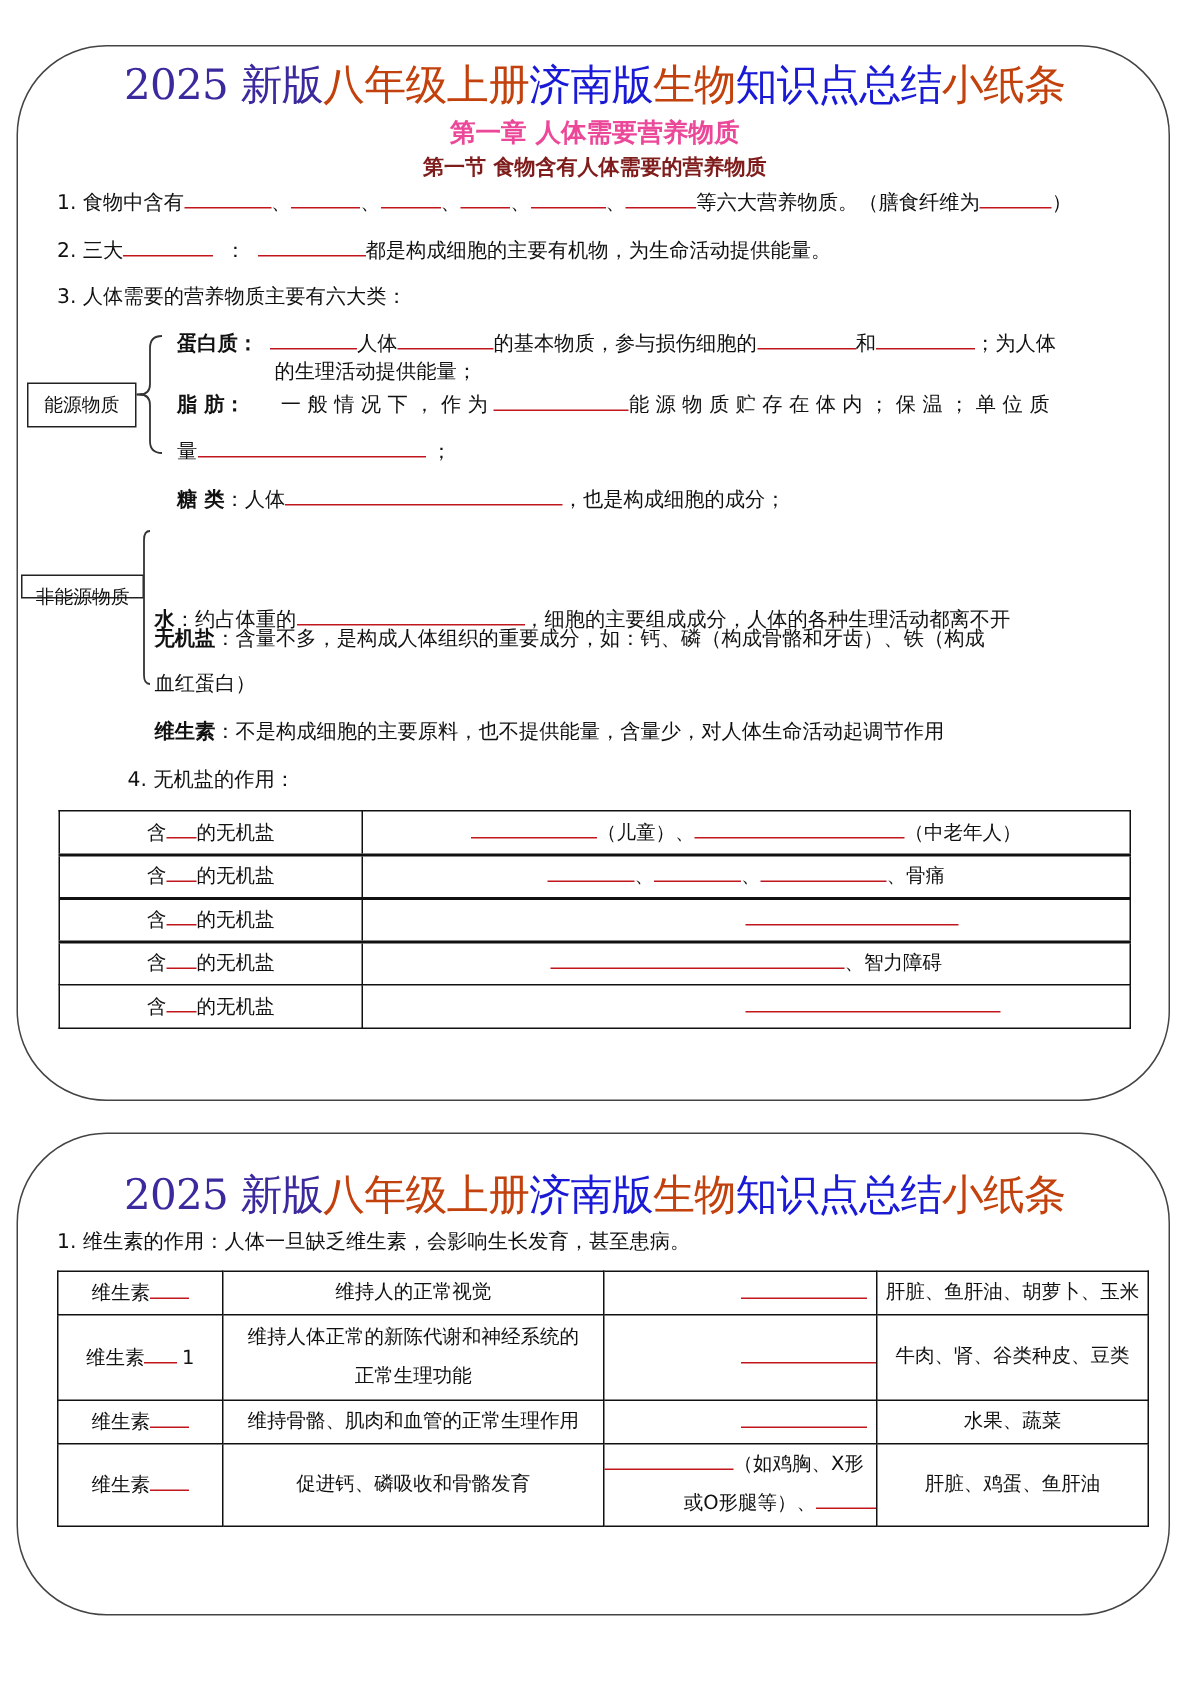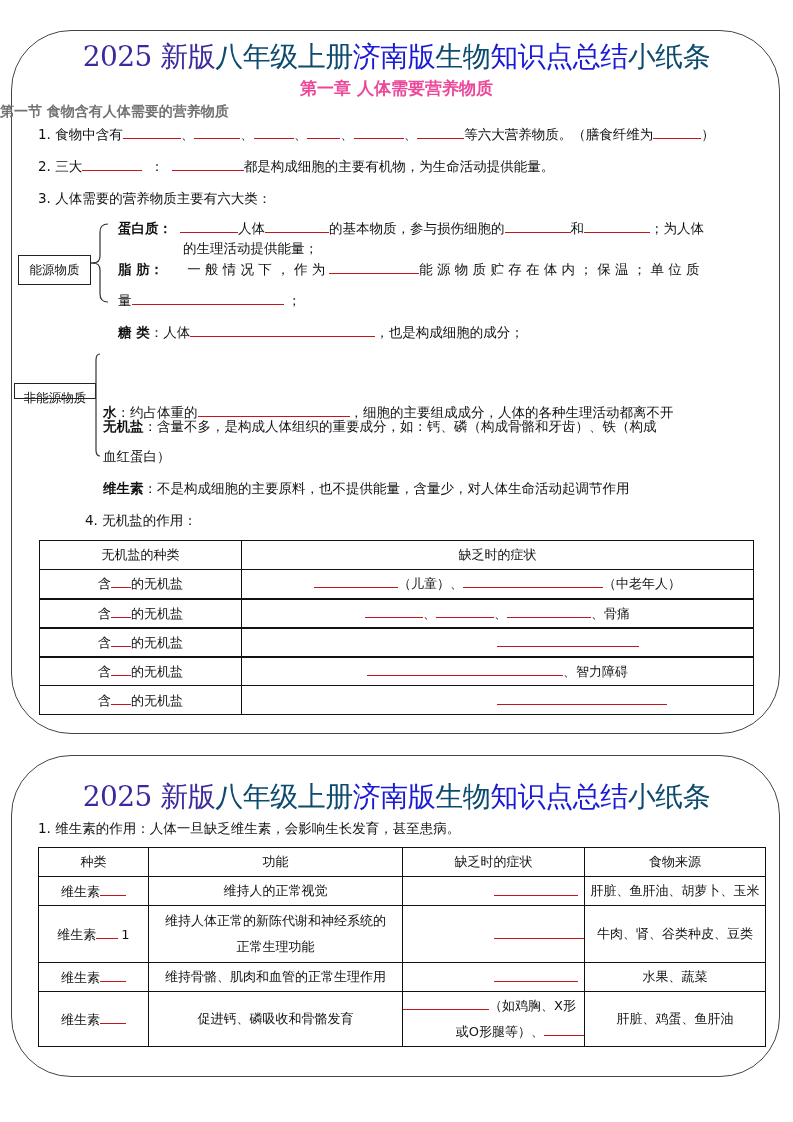--- a/index.html
+++ b/index.html
@@ -19,32 +19,32 @@
     position: absolute;
     left: 0; width: 793px;
     text-align: center;
     font-family: "DejaVu Serif", "Liberation Serif", serif;
     font-size: 28px;
     line-height: 34px;
     white-space: nowrap;
     letter-spacing: -0.5px;
   }
   .t-purple { color: #3a2a9e; }
-  .t-black { color: #0c4a6e; }
+  .t-black { color: #c2410c; }
   .t-blue { color: #1a1ad6; }
 
   .chapter {
     position: absolute; left: 0; width: 793px; top: 77px;
     text-align: center;
     font-family: "DejaVu Serif", "Liberation Serif", serif;
     font-weight: bold; font-size: 17px; color: #ec4899;
   }
   .section {
     position: absolute; left: 0; width: 793px; top: 103px;
-    text-align: left; font-weight: bold; font-size: 14px; color: #737373;
+    text-align: center; font-weight: bold; font-size: 14px; color: #7f1d1d;
   }
 
   .line {
     position: absolute;
     font-size: 13.5px;
     line-height: 20px;
     white-space: nowrap;
     color: #111;
   }
   .blank {
@@ -146,24 +146,20 @@
 </div>
 
 <div class="line" style="left:45px; top:510px;margin-left:40px;">4. 无机盐的作用：</div>
 
 <table class="grid" style="left:39px; top:540px; width:715px;">
   <colgroup>
       <col style="width:202px">
       <col>
     </colgroup>
   <tbody>
-      <tr style="height:29px;">
-    <td>无机盐的种类</td>
-    <td>缺乏时的症状</td>
-  </tr>
   <tr style="height:29px;">
     <td><span>含</span><span class="blank" style="width:20px"></span><span>的无机盐</span></td>
     <td><span class="blank" style="width:84px"></span><span>（儿童）、</span><span class="blank" style="width:140px"></span><span>（中老年人）</span></td>
   </tr>
   <tr class="bold-top" style="height:29px;">
     <td><span>含</span><span class="blank" style="width:20px"></span><span>的无机盐</span></td>
     <td><span class="blank" style="width:58px"></span><span>、</span><span class="blank" style="width:58px"></span><span>、</span><span class="blank" style="width:84px"></span><span>、骨痛</span></td>
   </tr>
   <tr class="bold-top" style="height:29px;">
     <td><span>含</span><span class="blank" style="width:20px"></span><span>的无机盐</span></td>
@@ -189,26 +185,20 @@
 <div class="line" style="left:38px; top:818px;">1. 维生素的作用：人体一旦缺乏维生素，会影响生长发育，甚至患病。</div>
 
 <table class="grid" style="left:38px; top:847px; width:728px;">
   <colgroup>
       <col style="width:110px">
       <col style="width:254px">
       <col style="width:182px">
       <col>
     </colgroup>
   <tbody>
-      <tr style="height:29px;">
-    <td>种类</td>
-    <td>功能</td>
-    <td>缺乏时的症状</td>
-    <td>食物来源</td>
-  </tr>
   <tr style="height:29px;">
     <td><span>维生素</span><span class="blank" style="width:26px"></span></td>
     <td>维持人的正常视觉</td>
     <td style="text-align:right; padding-right:6px;"><span class="blank" style="width:84px"></span></td>
     <td style="padding:0; white-space:nowrap;">肝脏、鱼肝油、胡萝卜、玉米</td>
   </tr>
   <tr style="height:57px;">
     <td><span>维生素</span><span class="blank" style="width:22px"></span><span style="margin-left:3px">1</span></td>
     <td style="line-height:26px;">
           <div>维持人体正常的新陈代谢和神经系统的</div>

